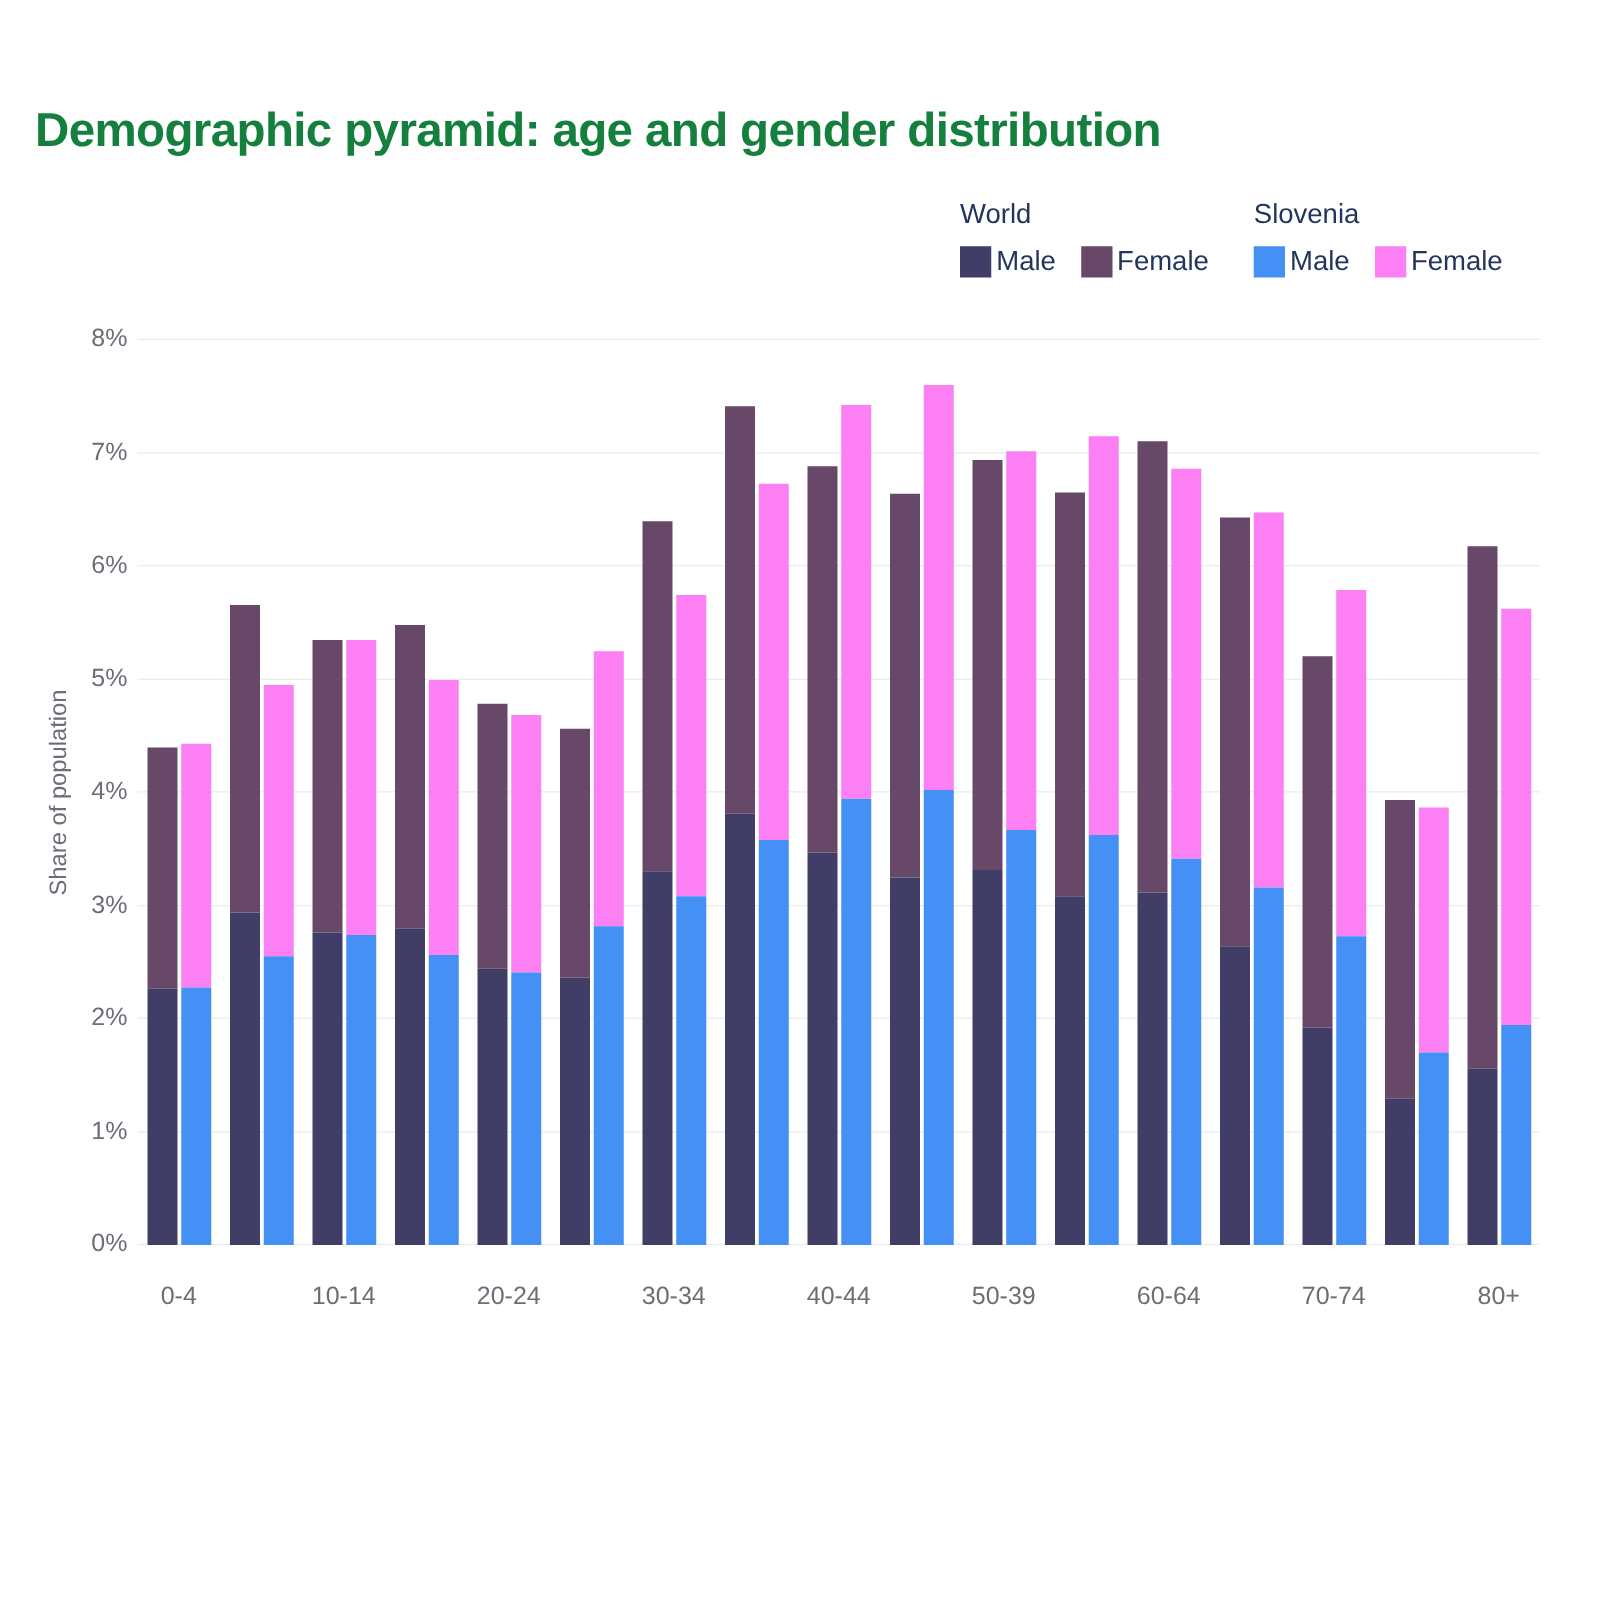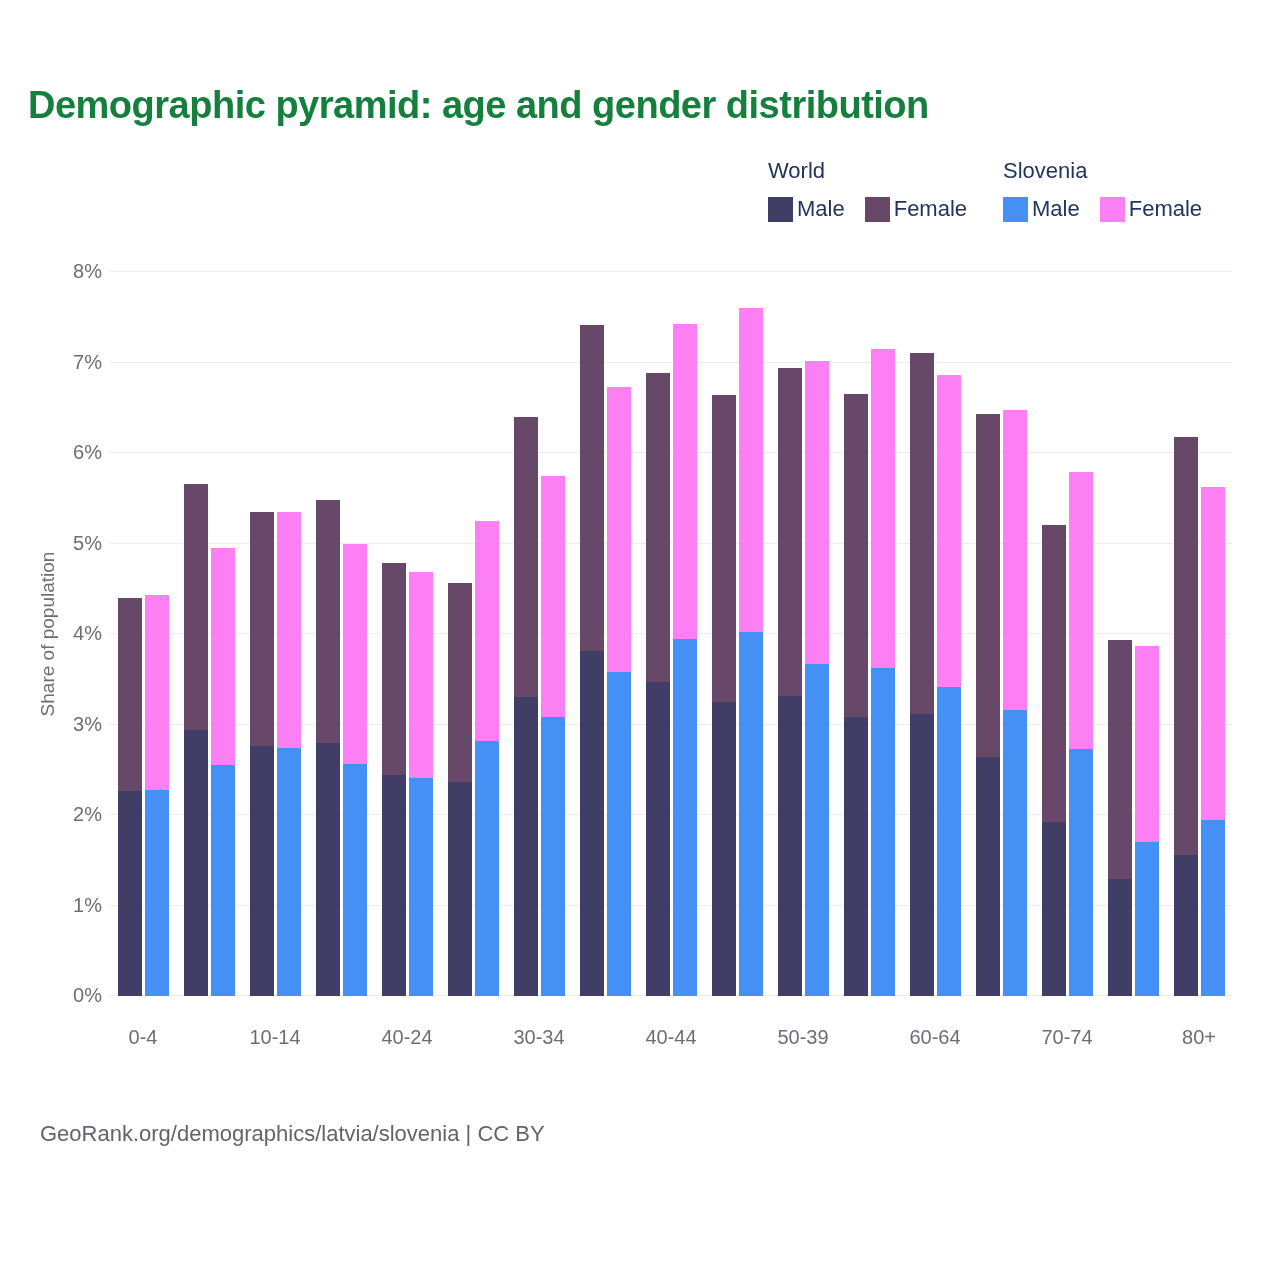--- a/index.html
+++ b/index.html
@@ -350,32 +350,31 @@
       <div class="ytick" style="top: 441px;">6%</div>
       <div class="ytick" style="top: 350.5px;">7%</div>
       <div class="ytick" style="top: 260px;">8%</div>
     </div>
 
   <div class="xticks">
       <div class="xtick">0-4</div>
       <div class="xtick"></div>
       <div class="xtick">10-14</div>
       <div class="xtick"></div>
-      <div class="xtick">40-24</div>
+      <div class="xtick">20-24</div>
       <div class="xtick"></div>
       <div class="xtick">30-34</div>
       <div class="xtick"></div>
       <div class="xtick">40-44</div>
       <div class="xtick"></div>
       <div class="xtick">50-39</div>
       <div class="xtick"></div>
       <div class="xtick">60-64</div>
       <div class="xtick"></div>
       <div class="xtick">70-74</div>
       <div class="xtick"></div>
       <div class="xtick">80+</div>
     </div>
 
   <div class="footer">
-    <div>GeoRank.org/demographics/latvia/slovenia | CC BY</div>
   </div>
 
 </div>
 
 </body></html>

